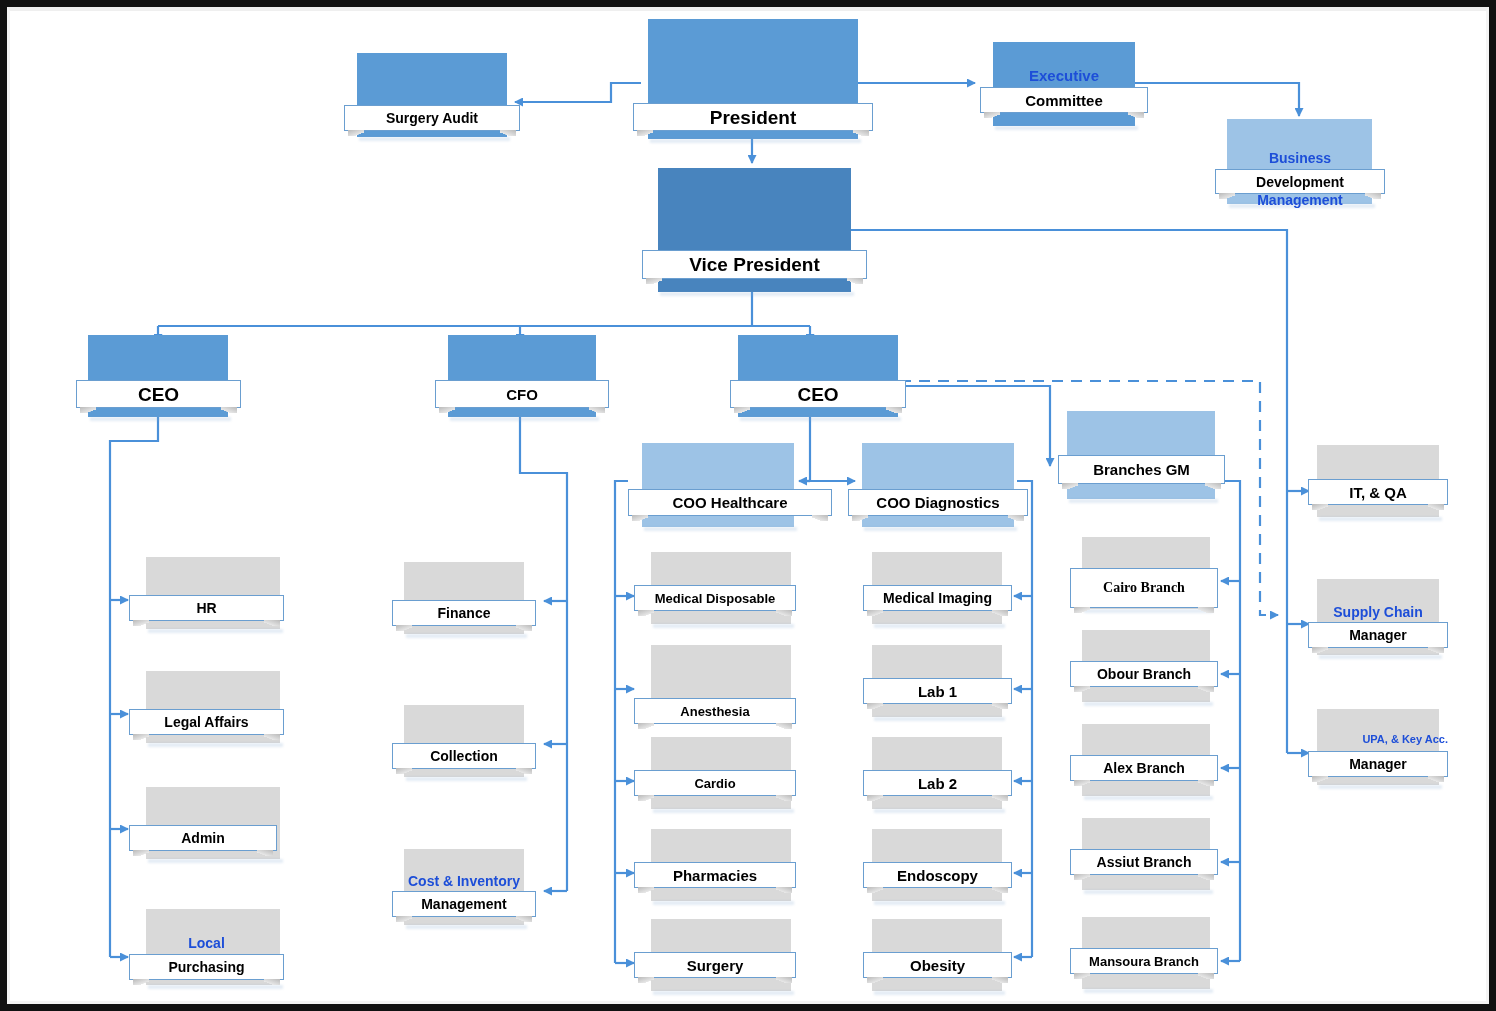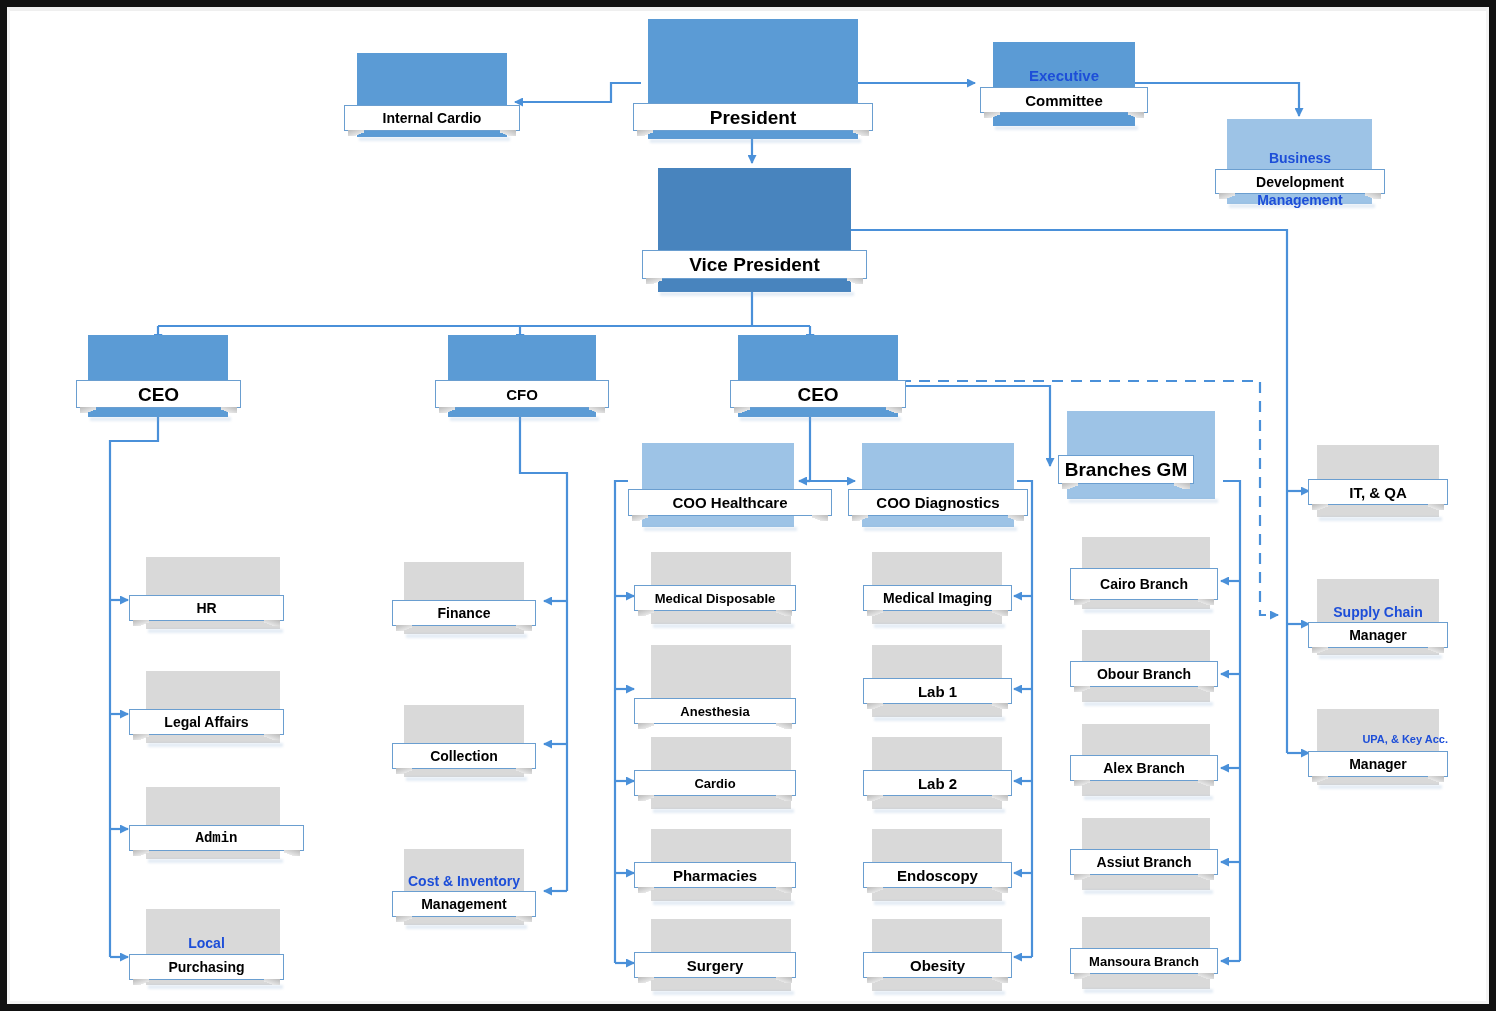--- a/index.html
+++ b/index.html
@@ -155,21 +155,21 @@
      </g>
    </svg>
 
    <div class="node" style="left:638px;top:8px;">
      <div class="body blue" style="width:210px;height:120px;"></div>
      <div class="plate" style="left:-15px;top:84px;width:240px;height:28px;font-size:19px;">President</div>
    </div>
 
    <div class="node" style="left:347px;top:42px;">
      <div class="body blue" style="width:150px;height:84px;"></div>
-     <div class="plate" style="left:-13px;top:52px;width:176px;height:26px;font-size:14px;">Internal Cardio</div>
+     <div class="plate" style="left:-13px;top:52px;width:176px;height:26px;font-size:14px;">Surgery Audit</div>
    </div>
 
    <div class="node" style="left:983px;top:31px;">
      <div class="body blue" style="width:142px;height:84px;"></div>
      <div class="cap" style="left:-13px;width:168px;top:25px;font-size:15px;">Executive</div>
      <div class="plate" style="left:-13px;top:45px;width:168px;height:26px;font-size:15px;">Committee</div>
    </div>
 
    <div class="node" style="left:1217px;top:108px;">
      <div class="body blue-light" style="width:145px;height:85px;"></div>
@@ -203,34 +203,34 @@
      <div class="plate" style="left:-14px;top:46px;width:204px;height:27px;font-size:15px;">COO Healthcare</div>
    </div>
 
    <div class="node" style="left:852px;top:432px;">
      <div class="body blue-light" style="width:152px;height:84px;"></div>
      <div class="plate" style="left:-14px;top:46px;width:180px;height:27px;font-size:15px;">COO Diagnostics</div>
    </div>
 
    <div class="node" style="left:1057px;top:400px;">
      <div class="body blue-light" style="width:148px;height:88px;"></div>
-     <div class="plate" style="left:-9px;top:44px;width:136px;height:29px;font-size:19px;">Branches GM</div>
+     <div class="plate" style="left:-9px;top:44px;width:167px;height:29px;font-size:15px;">Branches GM</div>
    </div>
 
    <div class="node" style="left:136px;top:546px;">
      <div class="body grey" style="width:134px;height:72px;"></div>
      <div class="plate" style="left:-17px;top:38px;width:155px;height:26px;font-size:14px;">HR</div>
    </div>
    <div class="node" style="left:136px;top:660px;">
      <div class="body grey" style="width:134px;height:72px;"></div>
      <div class="plate" style="left:-17px;top:38px;width:155px;height:26px;font-size:14px;">Legal Affairs</div>
    </div>
    <div class="node" style="left:136px;top:776px;">
      <div class="body grey" style="width:134px;height:72px;"></div>
-     <div class="plate" style="left:-17px;top:38px;width:175px;height:26px;font-size:14px;font-family:Liberation Mono, monospace;">Admin</div>
+     <div class="plate" style="left:-17px;top:38px;width:148px;height:26px;font-size:14px;">Admin</div>
    </div>
    <div class="node" style="left:136px;top:898px;">
      <div class="body grey" style="width:134px;height:76px;"></div>
      <div class="cap" style="left:-17px;width:155px;top:26px;font-size:14px;">Local</div>
      <div class="plate" style="left:-17px;top:45px;width:155px;height:26px;font-size:14px;">Purchasing</div>
    </div>
 
    <div class="node" style="left:394px;top:551px;">
      <div class="body grey" style="width:120px;height:72px;"></div>
      <div class="plate" style="left:-12px;top:38px;width:144px;height:26px;font-size:14px;">Finance</div>
@@ -282,21 +282,21 @@
      <div class="body grey" style="width:130px;height:72px;"></div>
      <div class="plate" style="left:-9px;top:33px;width:149px;height:26px;font-size:15px;">Endoscopy</div>
    </div>
    <div class="node" style="left:862px;top:908px;">
      <div class="body grey" style="width:130px;height:72px;"></div>
      <div class="plate" style="left:-9px;top:33px;width:149px;height:26px;font-size:15px;">Obesity</div>
    </div>
 
    <div class="node" style="left:1072px;top:526px;">
      <div class="body grey" style="width:128px;height:72px;"></div>
-     <div class="plate" style="left:-12px;top:31px;width:148px;height:32px;font-size:14px;">Cairo Branch</div>
+     <div class="plate" style="left:-12px;top:31px;width:148px;height:40px;font-size:14px;font-family:Liberation Serif, serif;">Cairo Branch</div>
    </div>
    <div class="node" style="left:1072px;top:619px;">
      <div class="body grey" style="width:128px;height:72px;"></div>
      <div class="plate" style="left:-12px;top:31px;width:148px;height:26px;font-size:14px;">Obour Branch</div>
    </div>
    <div class="node" style="left:1072px;top:713px;">
      <div class="body grey" style="width:128px;height:72px;"></div>
      <div class="plate" style="left:-12px;top:31px;width:148px;height:26px;font-size:14px;">Alex Branch</div>
    </div>
    <div class="node" style="left:1072px;top:807px;">

